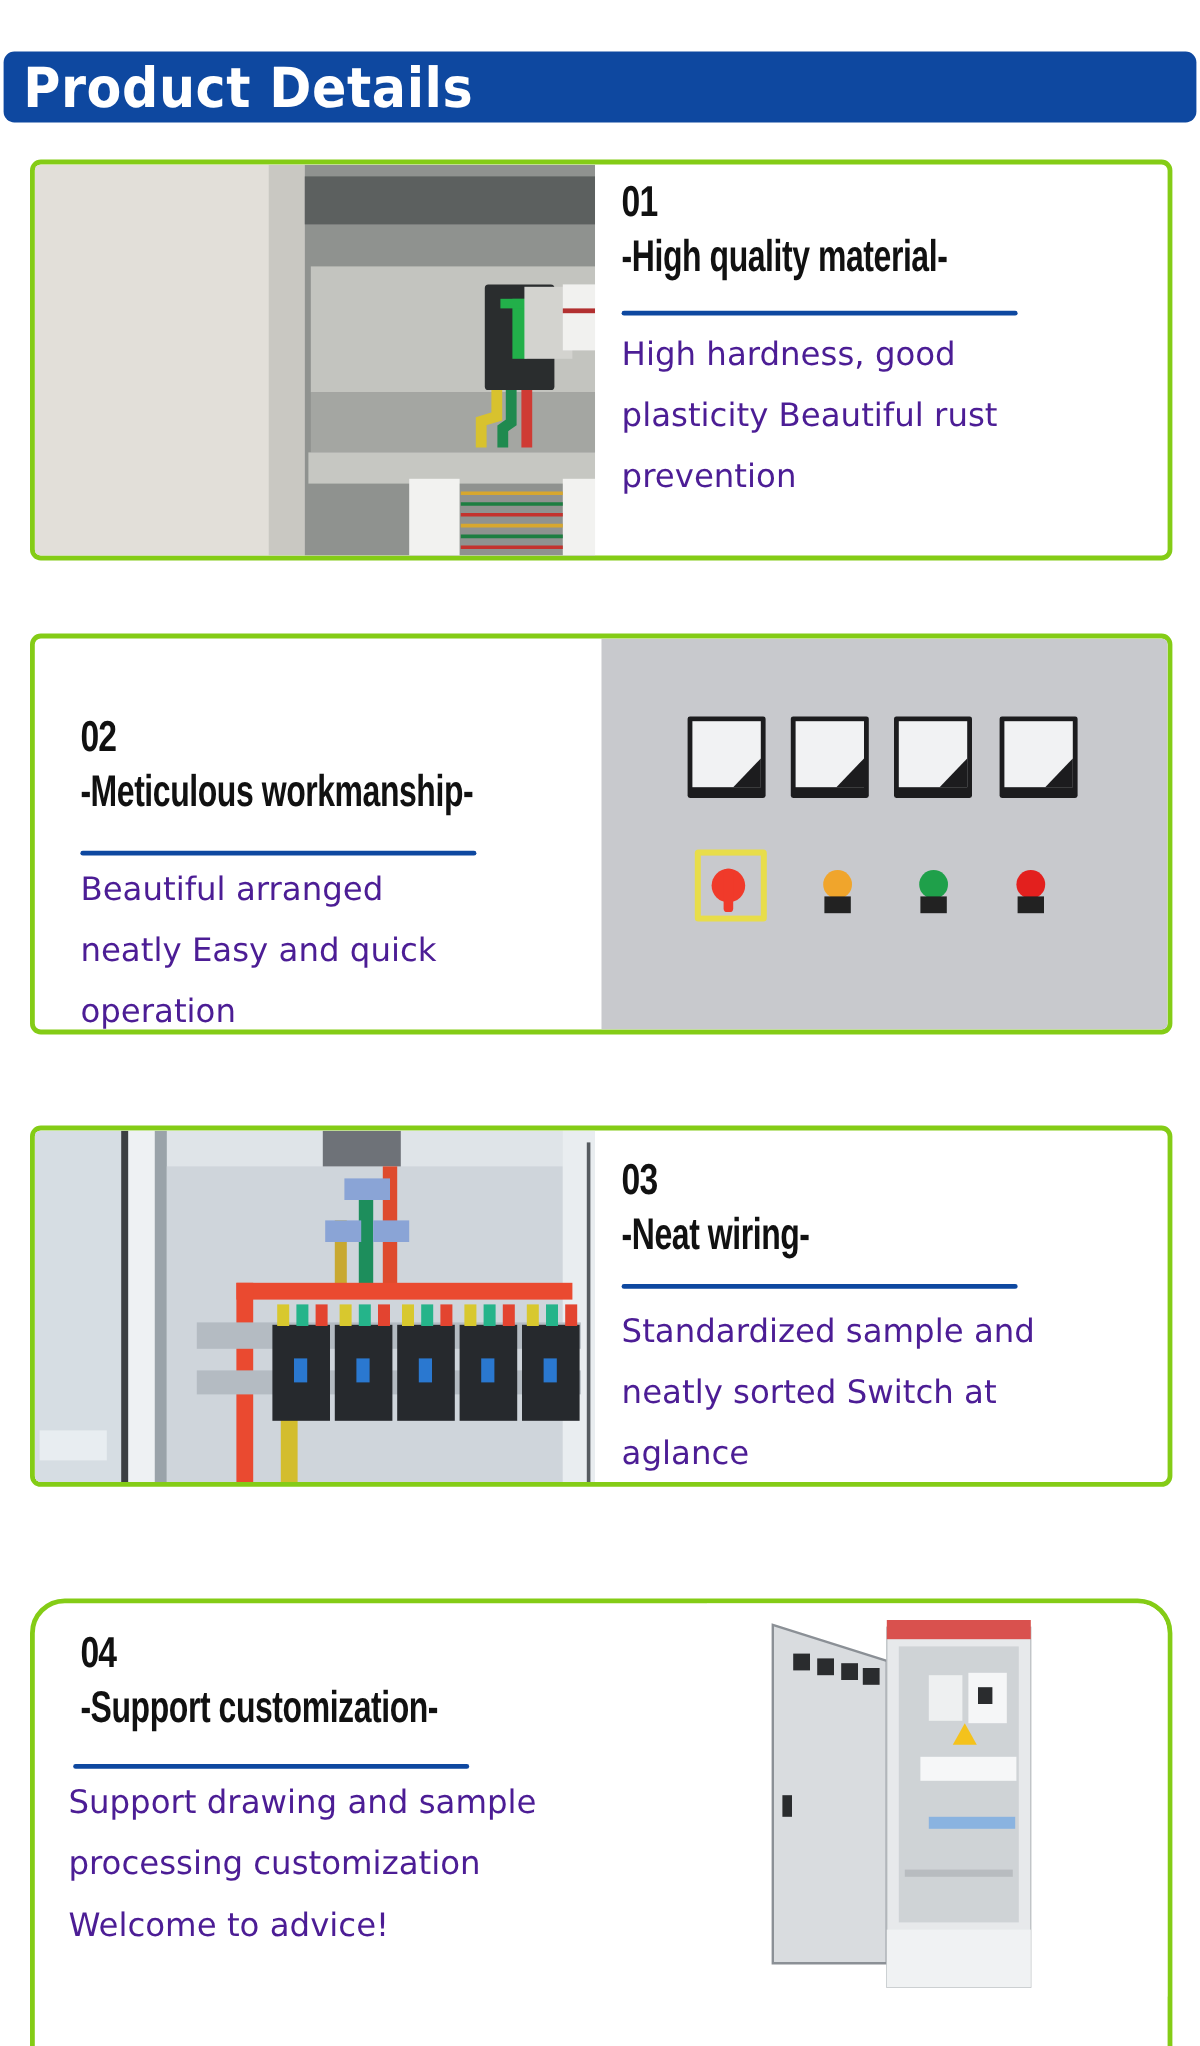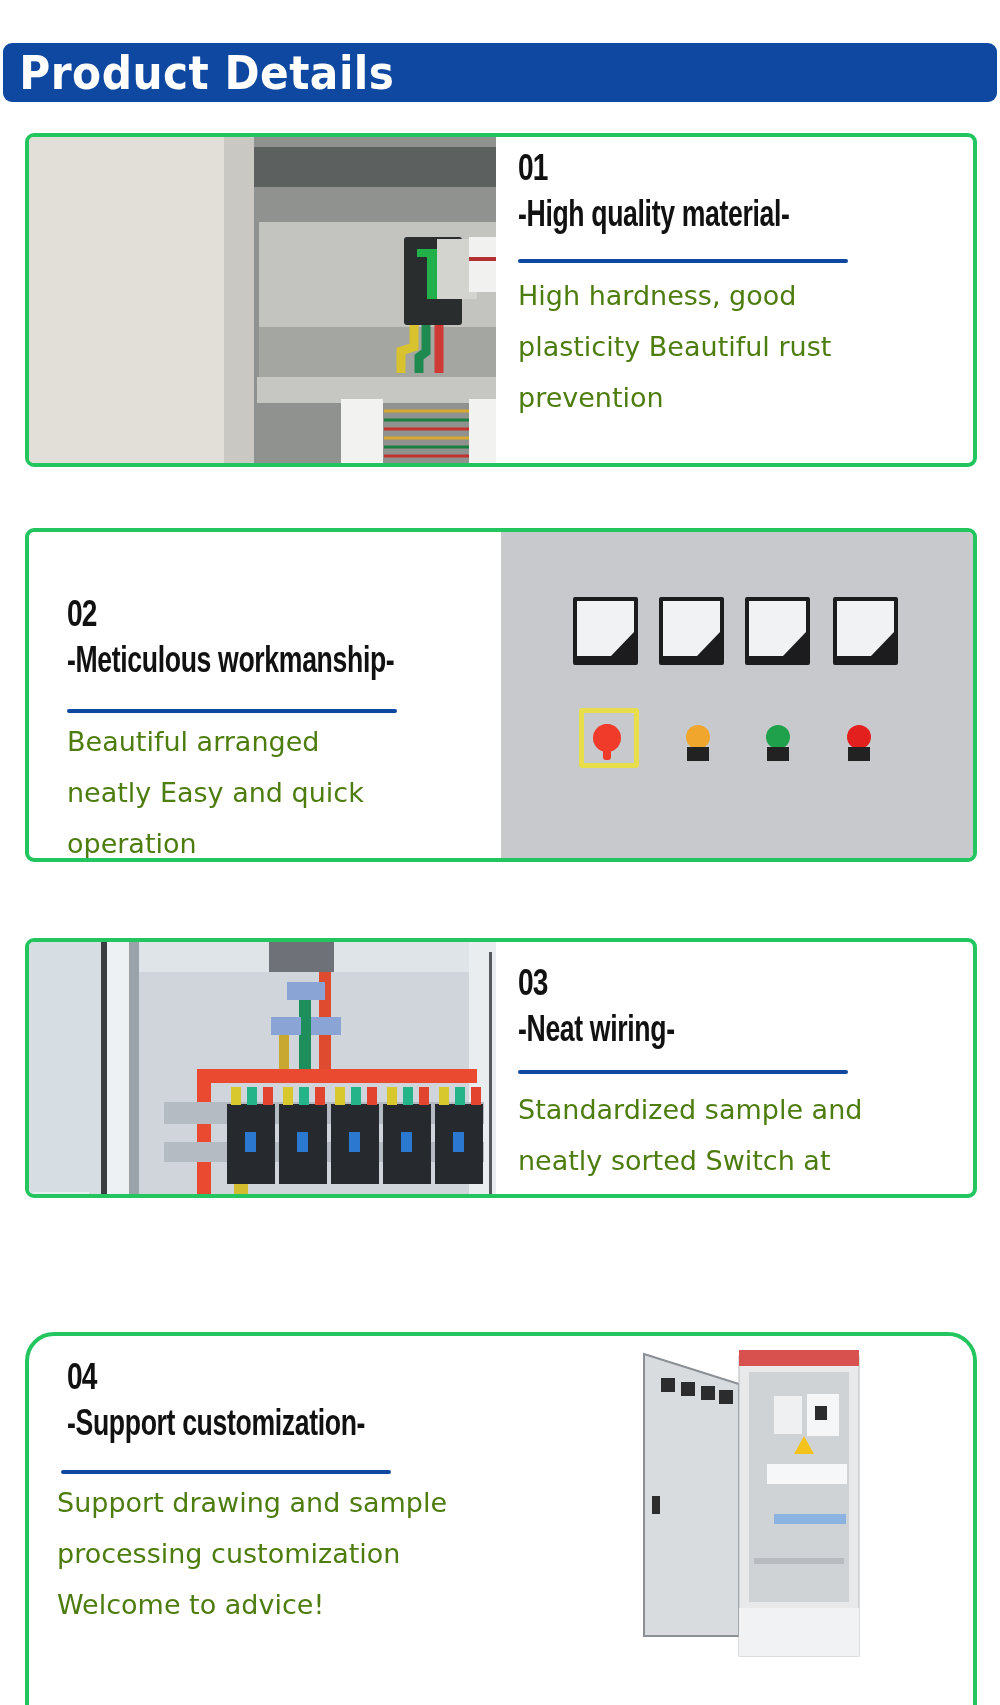--- a/index.html
+++ b/index.html
@@ -11,42 +11,42 @@
     background: #0e48a0; border-radius: 9px;
     display: flex; align-items: center; justify-content: flex-start;
   }
   .header-title {
     color: #fff; font-family: "DejaVu Sans", sans-serif; font-weight: bold;
     font-size: 46px; letter-spacing: 0.5px; transform: scaleX(0.92);
   }
 
   .card {
     position: absolute; left: 25px; width: 952px;
-    border: 4px solid #22c55e; border-radius: 9px; background: #fff;
+    border: 4px solid #84cc16; border-radius: 9px; background: #fff;
     overflow: hidden;
   }
   .card .photo { position: absolute; top: 0; bottom: 0; overflow: hidden; }
   .card .text { position: absolute; top: 0; bottom: 0; }
 
   .num {
     position: absolute; font-family: "Liberation Sans", sans-serif; font-weight: bold;
     font-size: 36px; transform: scaleX(0.78); transform-origin: left top; color: #111;
     letter-spacing: -1px;
   }
   .title {
     position: absolute; font-family: "Liberation Sans", sans-serif; font-weight: bold;
     font-size: 37px; transform: scaleX(0.72); transform-origin: left top; color: #111;
     white-space: nowrap; letter-spacing: -0.5px;
   }
   .rule {
     position: absolute; height: 4px; width: 330px; background: #0e48a0; border-radius: 2px;
   }
   .desc {
     position: absolute; font-family: "DejaVu Sans", sans-serif; font-size: 27px;
-    line-height: 51px; color: #4d7c0f; width: 420px;
+    line-height: 51px; color: #4c1d95; width: 420px;
   }
   .desc span { display: block; white-space: nowrap; }
 </style>
 </head>
 <body>
 
 <div class="header">
   <span class="header-title">Product Details</span>
 </div>
 
@@ -129,21 +129,21 @@
       <circle cx="197" cy="205" r="12" fill="#f0a52c"></circle>
       <rect x="186" y="215" width="22" height="14" fill="#222"></rect>
       <circle cx="277" cy="205" r="12" fill="#1fa04a"></circle>
       <rect x="266" y="215" width="22" height="14" fill="#222"></rect>
       <circle cx="358" cy="205" r="12" fill="#e3201e"></circle>
       <rect x="347" y="215" width="22" height="14" fill="#222"></rect>
     </svg>
   </div>
 </div>
 
-<div class="card" style="top:938px;height:260px;">
+<div class="card" style="top:938px;height:301px;">
   <div class="photo" style="left:0;width:467px;">
     <svg width="467" height="328" viewBox="0 0 467 328">
       <rect width="467" height="328" fill="#dfe4e8"></rect>
       <rect x="0" y="0" width="72" height="328" fill="#d6dde3"></rect>
       <rect x="72" y="0" width="6" height="328" fill="#3c3f42"></rect>
       <rect x="78" y="0" width="22" height="328" fill="#eef1f3"></rect>
       <rect x="100" y="0" width="10" height="328" fill="#9aa3a9"></rect>
       <rect x="110" y="30" width="330" height="298" fill="#cfd5db"></rect>
       <rect x="440" y="0" width="27" height="328" fill="#e9edf0"></rect>
       <rect x="460" y="10" width="3" height="318" fill="#565b60"></rect>

